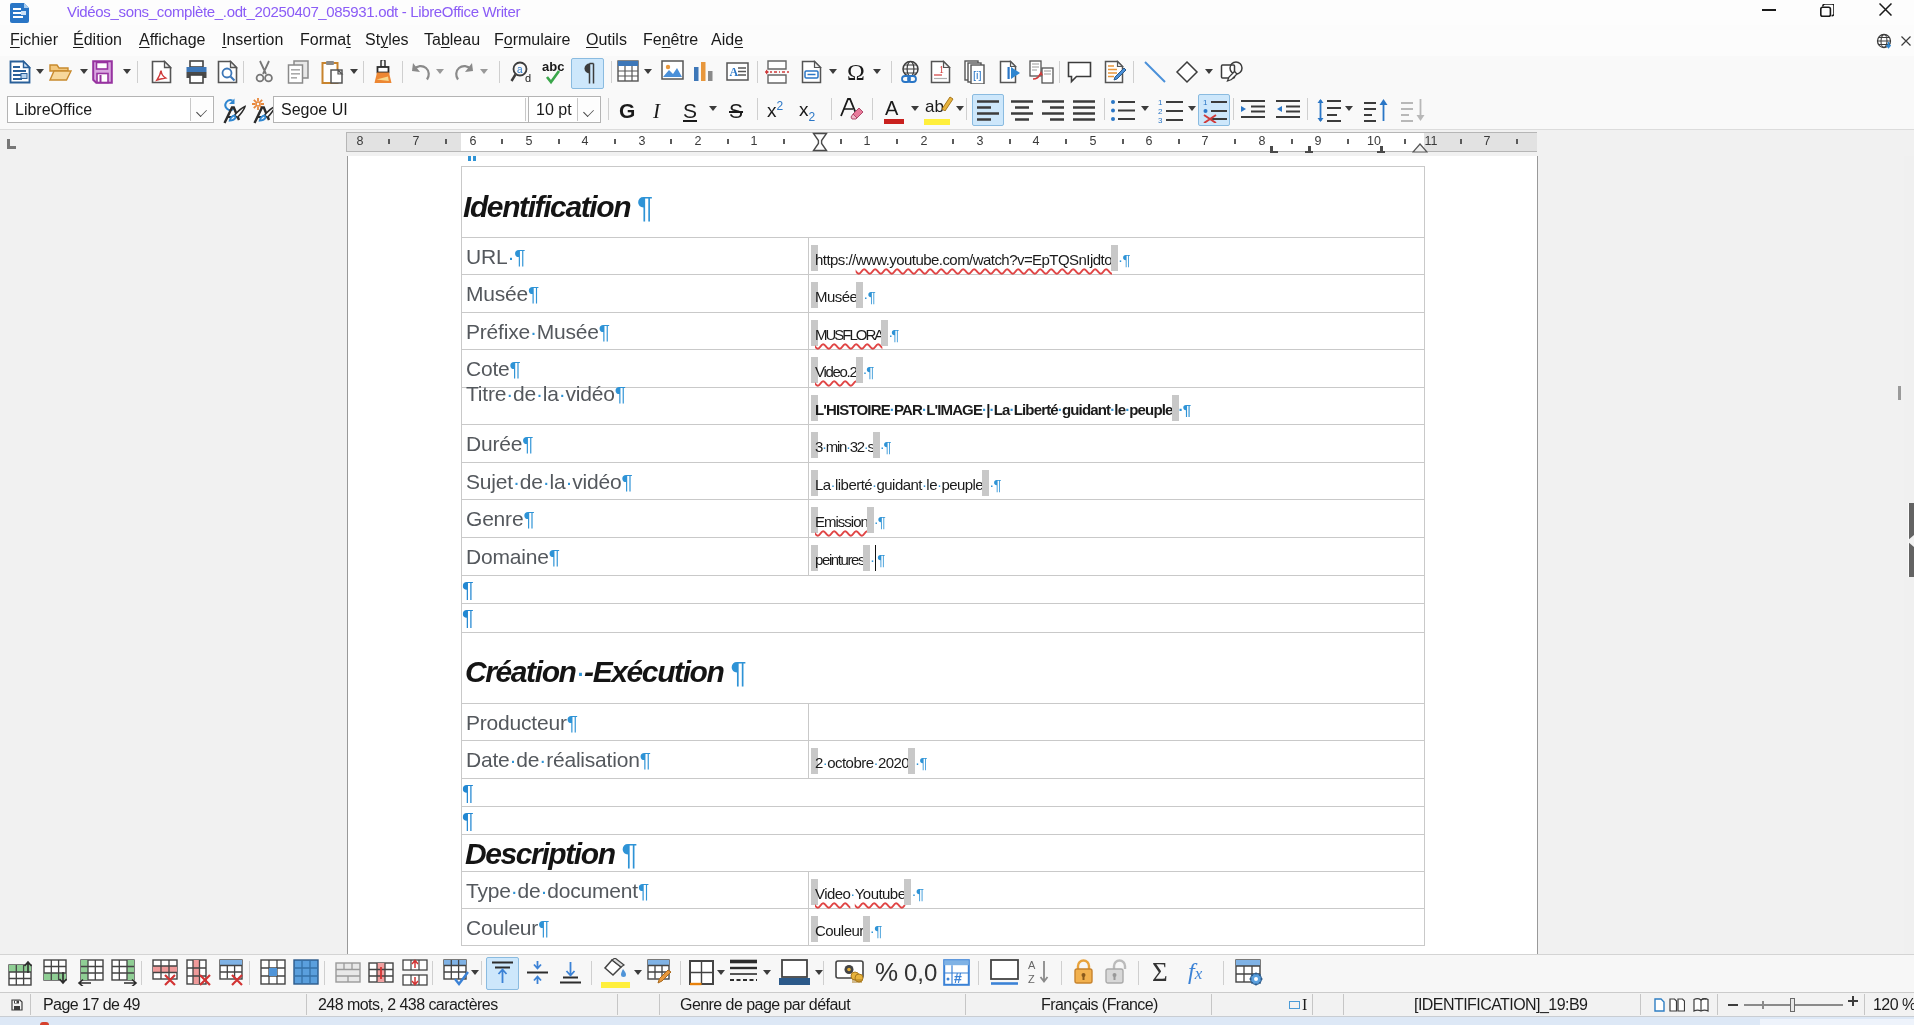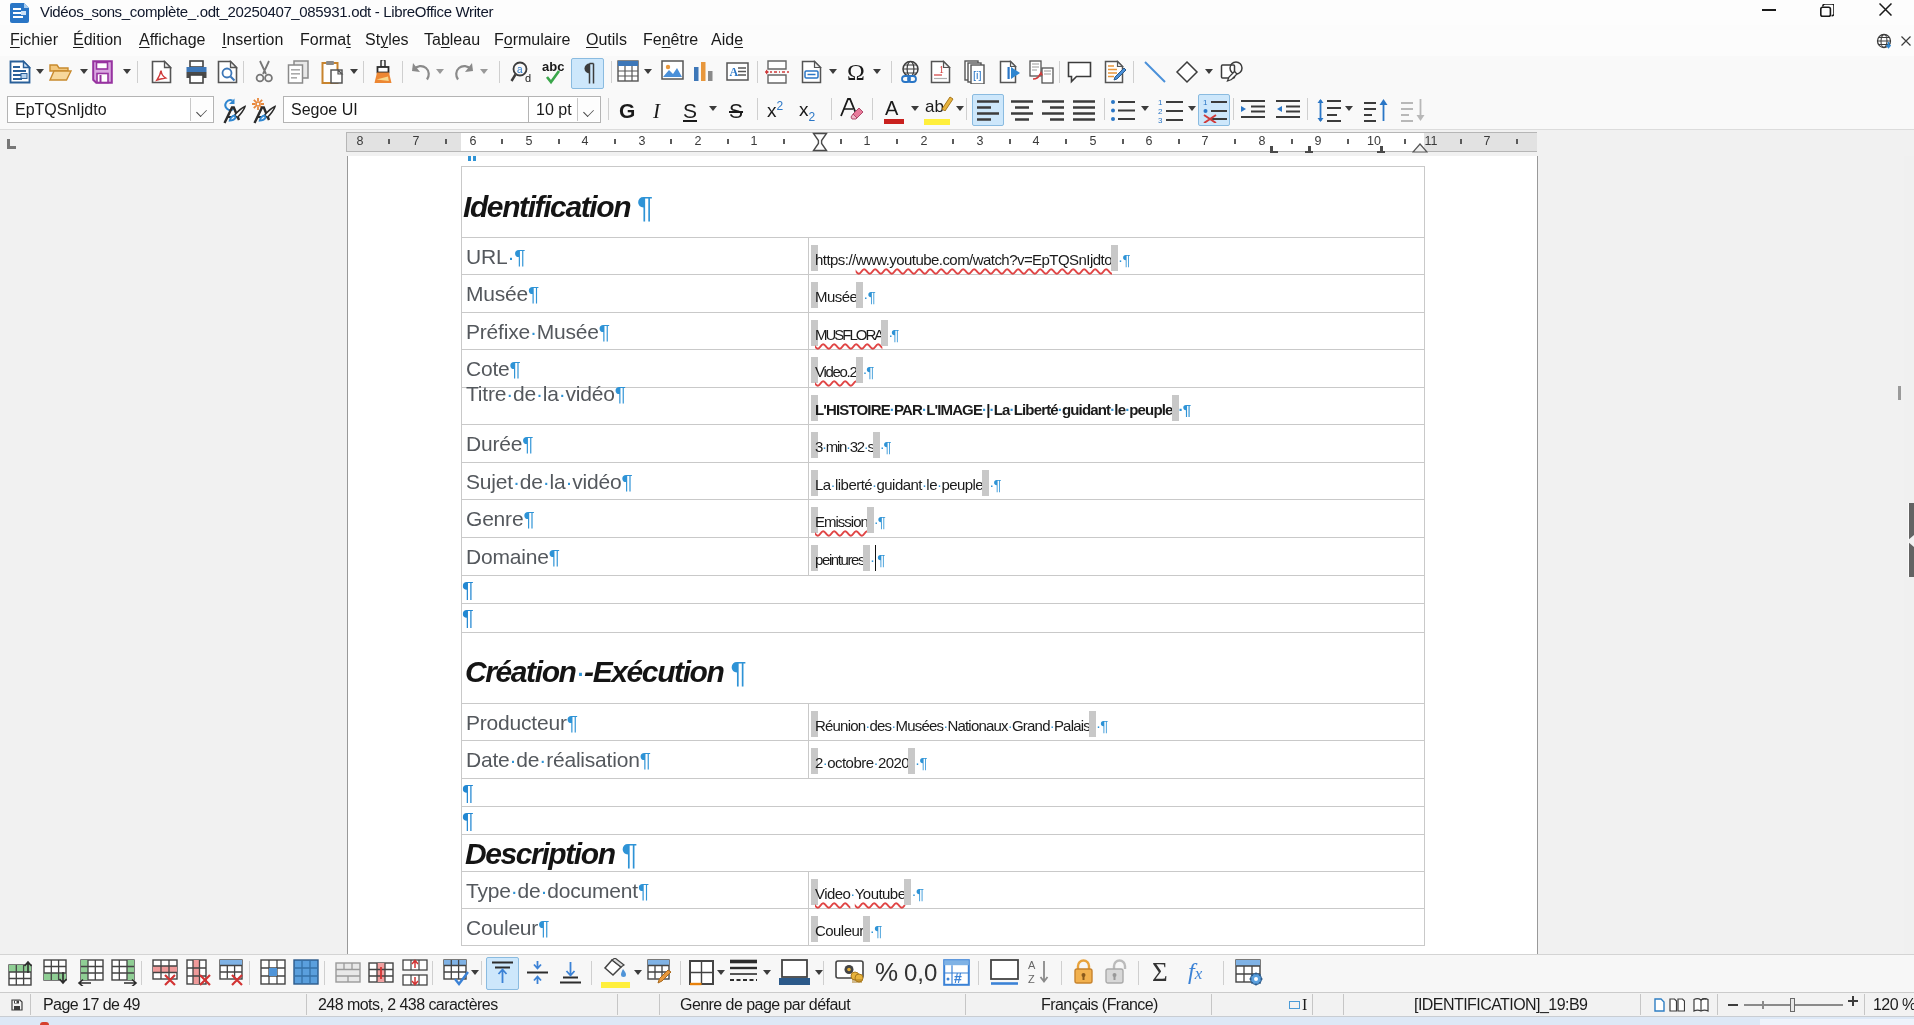--- a/index.html
+++ b/index.html
@@ -1,17 +1,17 @@
 <!DOCTYPE html>
 <html><head><meta charset="utf-8"><style>
 *{margin:0;padding:0;box-sizing:border-box}
 html,body{width:1914px;height:1025px;overflow:hidden;font-family:"Liberation Sans",sans-serif;background:#fff}
 .abs{position:absolute}
 #titlebar{position:absolute;left:0;top:0;width:1914px;height:25px;background:#fdfdfd}
-#title{position:absolute;left:40px;top:3px;font-size:15px;color:#0f172a;letter-spacing:-0.35px}
+#title{position:absolute;left:67px;top:3px;font-size:15px;color:#8b5cf6;letter-spacing:-0.35px}
 #menubar{position:absolute;left:0;top:25px;width:1914px;height:31px;background:#fcfcfc}
 .mi{position:absolute;top:6px;font-size:16px;color:#1a1a1a}
 .mi u{text-decoration-thickness:1px;text-underline-offset:2px}
 #tb1{position:absolute;left:0;top:56px;width:1914px;height:36px;background:#f9f9f9}
 #tb2{position:absolute;left:0;top:92px;width:1914px;height:38px;background:#f9f9f9;border-bottom:1px solid #dcdcdc}
 .ic{position:absolute;top:60px}
 .ic2{position:absolute;top:97px}
 .sep1{position:absolute;top:61px;width:1px;height:22px;background:#cfcfcf}
 .sep2{position:absolute;top:98px;width:1px;height:22px;background:#cfcfcf}
 .dar{position:absolute;width:0;height:0;border-left:4px solid transparent;border-right:4px solid transparent;border-top:5px solid #3c3c3c}
@@ -316,21 +316,21 @@
   <svg class="ic" style="left:1220px" width="25" height="24" viewBox="0 0 25 24">
       <rect x="1.5" y="5" width="13" height="13" rx="1" fill="#fff" stroke="#3c3c3c" stroke-width="1.5"></rect>
       <circle cx="16" cy="8" r="6" fill="none" stroke="#3c3c3c" stroke-width="1.5"></circle>
       <path d="M14.5 11.5L9 17l-1.5 4 4-1.5 5.5-5.5z" fill="#fff" stroke="#3c3c3c" stroke-width="1.3"></path>
     </svg>
 </div>
 
 <div id="tb2"></div>
 <div>
   <div class="combo" style="left:7px;width:207px">
-      <span class="txt">EpTQSnIjdto</span>
+      <span class="txt">LibreOffice</span>
       <span class="chev"></span>
     </div>
 
   <svg class="ic2" style="left:221px" width="26" height="28" viewBox="0 0 26 28">
       <path d="M11.5 3.5A5 5 0 1 0 12.5 12" fill="none" stroke="#2f86d0" stroke-width="2"></path>
       <path d="M13.5 1.5v5.5h-5.5z" fill="#2f86d0"></path>
       <path d="M3.5 26L11 10.5h1.8L18 23" fill="none" stroke="#2b2b2b" stroke-width="2.4"></path>
       <path d="M6.5 20h7.5" stroke="#2b2b2b" stroke-width="2"></path>
       <path d="M24 9.5c-2.8 1.2-8 5.8-10.3 8.6l2.4 2.4c2.9-2.4 7.2-8 7.9-11z" fill="#fff" stroke="#2b2b2b" stroke-width="1.5"></path>
       <path d="M13.5 18.3c-2.2.6-4.3 2.7-4.8 5.4 2.7-.1 4.8-1.2 5.9-2.9z" fill="#eaf3fb" stroke="#2f86d0" stroke-width="1.8"></path>
@@ -339,21 +339,21 @@
   <svg class="ic2" style="left:251px" width="26" height="28" viewBox="0 0 26 28">
       <g stroke="#e8883c" stroke-width="1.8" fill="none">
         <path d="M7 1v3.2M7 9.8V13M1 7h3.2M9.8 7H13M2.8 2.8l2.3 2.3M9 9l2.2 2.2M11.2 2.8L8.9 5.1M5.1 8.9l-2.3 2.3"></path>
       </g>
       <circle cx="7" cy="7" r="2" fill="none" stroke="#e8883c" stroke-width="1.6"></circle>
       <path d="M3.5 26L11 10.5h1.8L18 23" fill="none" stroke="#2b2b2b" stroke-width="2.4"></path>
       <path d="M6.5 20h7.5" stroke="#2b2b2b" stroke-width="2"></path>
       <path d="M24 9.5c-2.8 1.2-8 5.8-10.3 8.6l2.4 2.4c2.9-2.4 7.2-8 7.9-11z" fill="#fff" stroke="#2b2b2b" stroke-width="1.5"></path>
       <path d="M13.5 18.3c-2.2.6-4.3 2.7-4.8 5.4 2.7-.1 4.8-1.2 5.9-2.9z" fill="#eaf3fb" stroke="#2f86d0" stroke-width="1.8"></path>
     </svg>
-  <div class="combo" style="left:283px;width:276px">
+  <div class="combo" style="left:273px;width:276px">
       <span class="txt">Segoe UI</span>
       <span class="chev"></span>
     </div>
   <div class="combo" style="left:528px;width:73px">
       <span class="txt">10 pt</span>
       <span class="chev"></span>
     </div>
   <span class="sep2" style="left:608px"></span>
   <span class="ic2" style="left:619px;top:99px;font-size:21px;font-weight:bold;color:#1a1a1a">G</span>
   <span class="ic2" style="left:653px;top:99px;font-size:21px;font-style:italic;color:#1a1a1a;font-family:'Liberation Serif',serif">I</span>
@@ -571,21 +571,20 @@
 
     <div class="val" style="top:91px"><span class="bar b1"></span>https://<span class="wavy">www.youtube.com/watch?v=EpTQSnIjdto</span><span class="bar b2"></span><span class="fm">·¶</span></div>
     <div class="val" style="top:128px"><span class="bar b1"></span>Musée<span class="bar b2"></span><span class="fm">·¶</span></div>
     <div class="val" style="top:166px;letter-spacing:-2.0px"><span class="bar b1"></span><span class="wavy">MUSFLORA</span><span class="bar b2"></span><span class="fm">·¶</span></div>
     <div class="val" style="top:203px;letter-spacing:-1.3px"><span class="bar b1"></span><span class="wavy">Video.2</span><span class="bar b2"></span><span class="fm">·¶</span></div>
     <div class="val" style="top:241px;font-weight:bold;letter-spacing:-0.85px"><span class="bar b1"></span>L'HISTOIRE<span class="fm">·</span>PAR<span class="fm">·</span>L'IMAGE<span class="fm">·</span>|<span class="fm">·</span>La<span class="fm">·</span>Liberté<span class="fm">·</span>guidant<span class="fm">·</span>le<span class="fm">·</span>peuple<span class="bar b2"></span><span class="fm">·¶</span></div>
     <div class="val" style="top:278px;letter-spacing:-1.3px"><span class="bar b1"></span>3<span class="fm">·</span>min<span class="fm">·</span>32<span class="fm">·</span>s<span class="bar b2"></span><span class="fm">·¶</span></div>
     <div class="val" style="top:316px"><span class="bar b1"></span>La<span class="fm">·</span>liberté<span class="fm">·</span>guidant<span class="fm">·</span>le<span class="fm">·</span>peuple<span class="bar b2"></span><span class="fm">·¶</span></div>
     <div class="val" style="top:353px;letter-spacing:-1.0px"><span class="bar b1"></span><span class="wavy">Emission</span><span class="bar b2"></span><span class="fm">·¶</span></div>
     <div class="val" style="top:391px;letter-spacing:-1.4px"><span class="bar b1"></span>peintures<span class="bar b2"></span><span class="fm">·</span><span style="display:inline-block;width:1.5px;height:26px;background:#111;vertical-align:-6px;margin:0 1px"></span><span class="fm">¶</span></div>
-    <div class="val" style="top:557px;letter-spacing:-0.8px"><span class="bar b1"></span>Réunion<span class="fm">·</span>des<span class="fm">·</span>Musées<span class="fm">·</span>Nationaux<span class="fm">·</span>Grand<span class="fm">·</span>Palais<span class="bar b2"></span><span class="fm">·¶</span></div>
     <div class="val" style="top:594px"><span class="bar b1"></span>2<span class="fm">·</span>octobre<span class="fm">·</span>2020<span class="bar b2"></span><span class="fm">·¶</span></div>
     <div class="val" style="top:725px"><span class="bar b1"></span><span class="wavy">Video</span><span class="fm">·</span><span class="wavy">Youtube</span><span class="bar b2"></span><span class="fm">·¶</span></div>
     <div class="val" style="top:762px"><span class="bar b1"></span>Couleur<span class="bar b2"></span><span class="fm">·¶</span></div>
 
     <span class="parasym" style="left:114px;top:423px">¶</span>
     <span class="parasym" style="left:114px;top:451px">¶</span>
     <span class="parasym" style="left:114px;top:626px">¶</span>
     <span class="parasym" style="left:114px;top:654px">¶</span>
   </div>
 </div>

